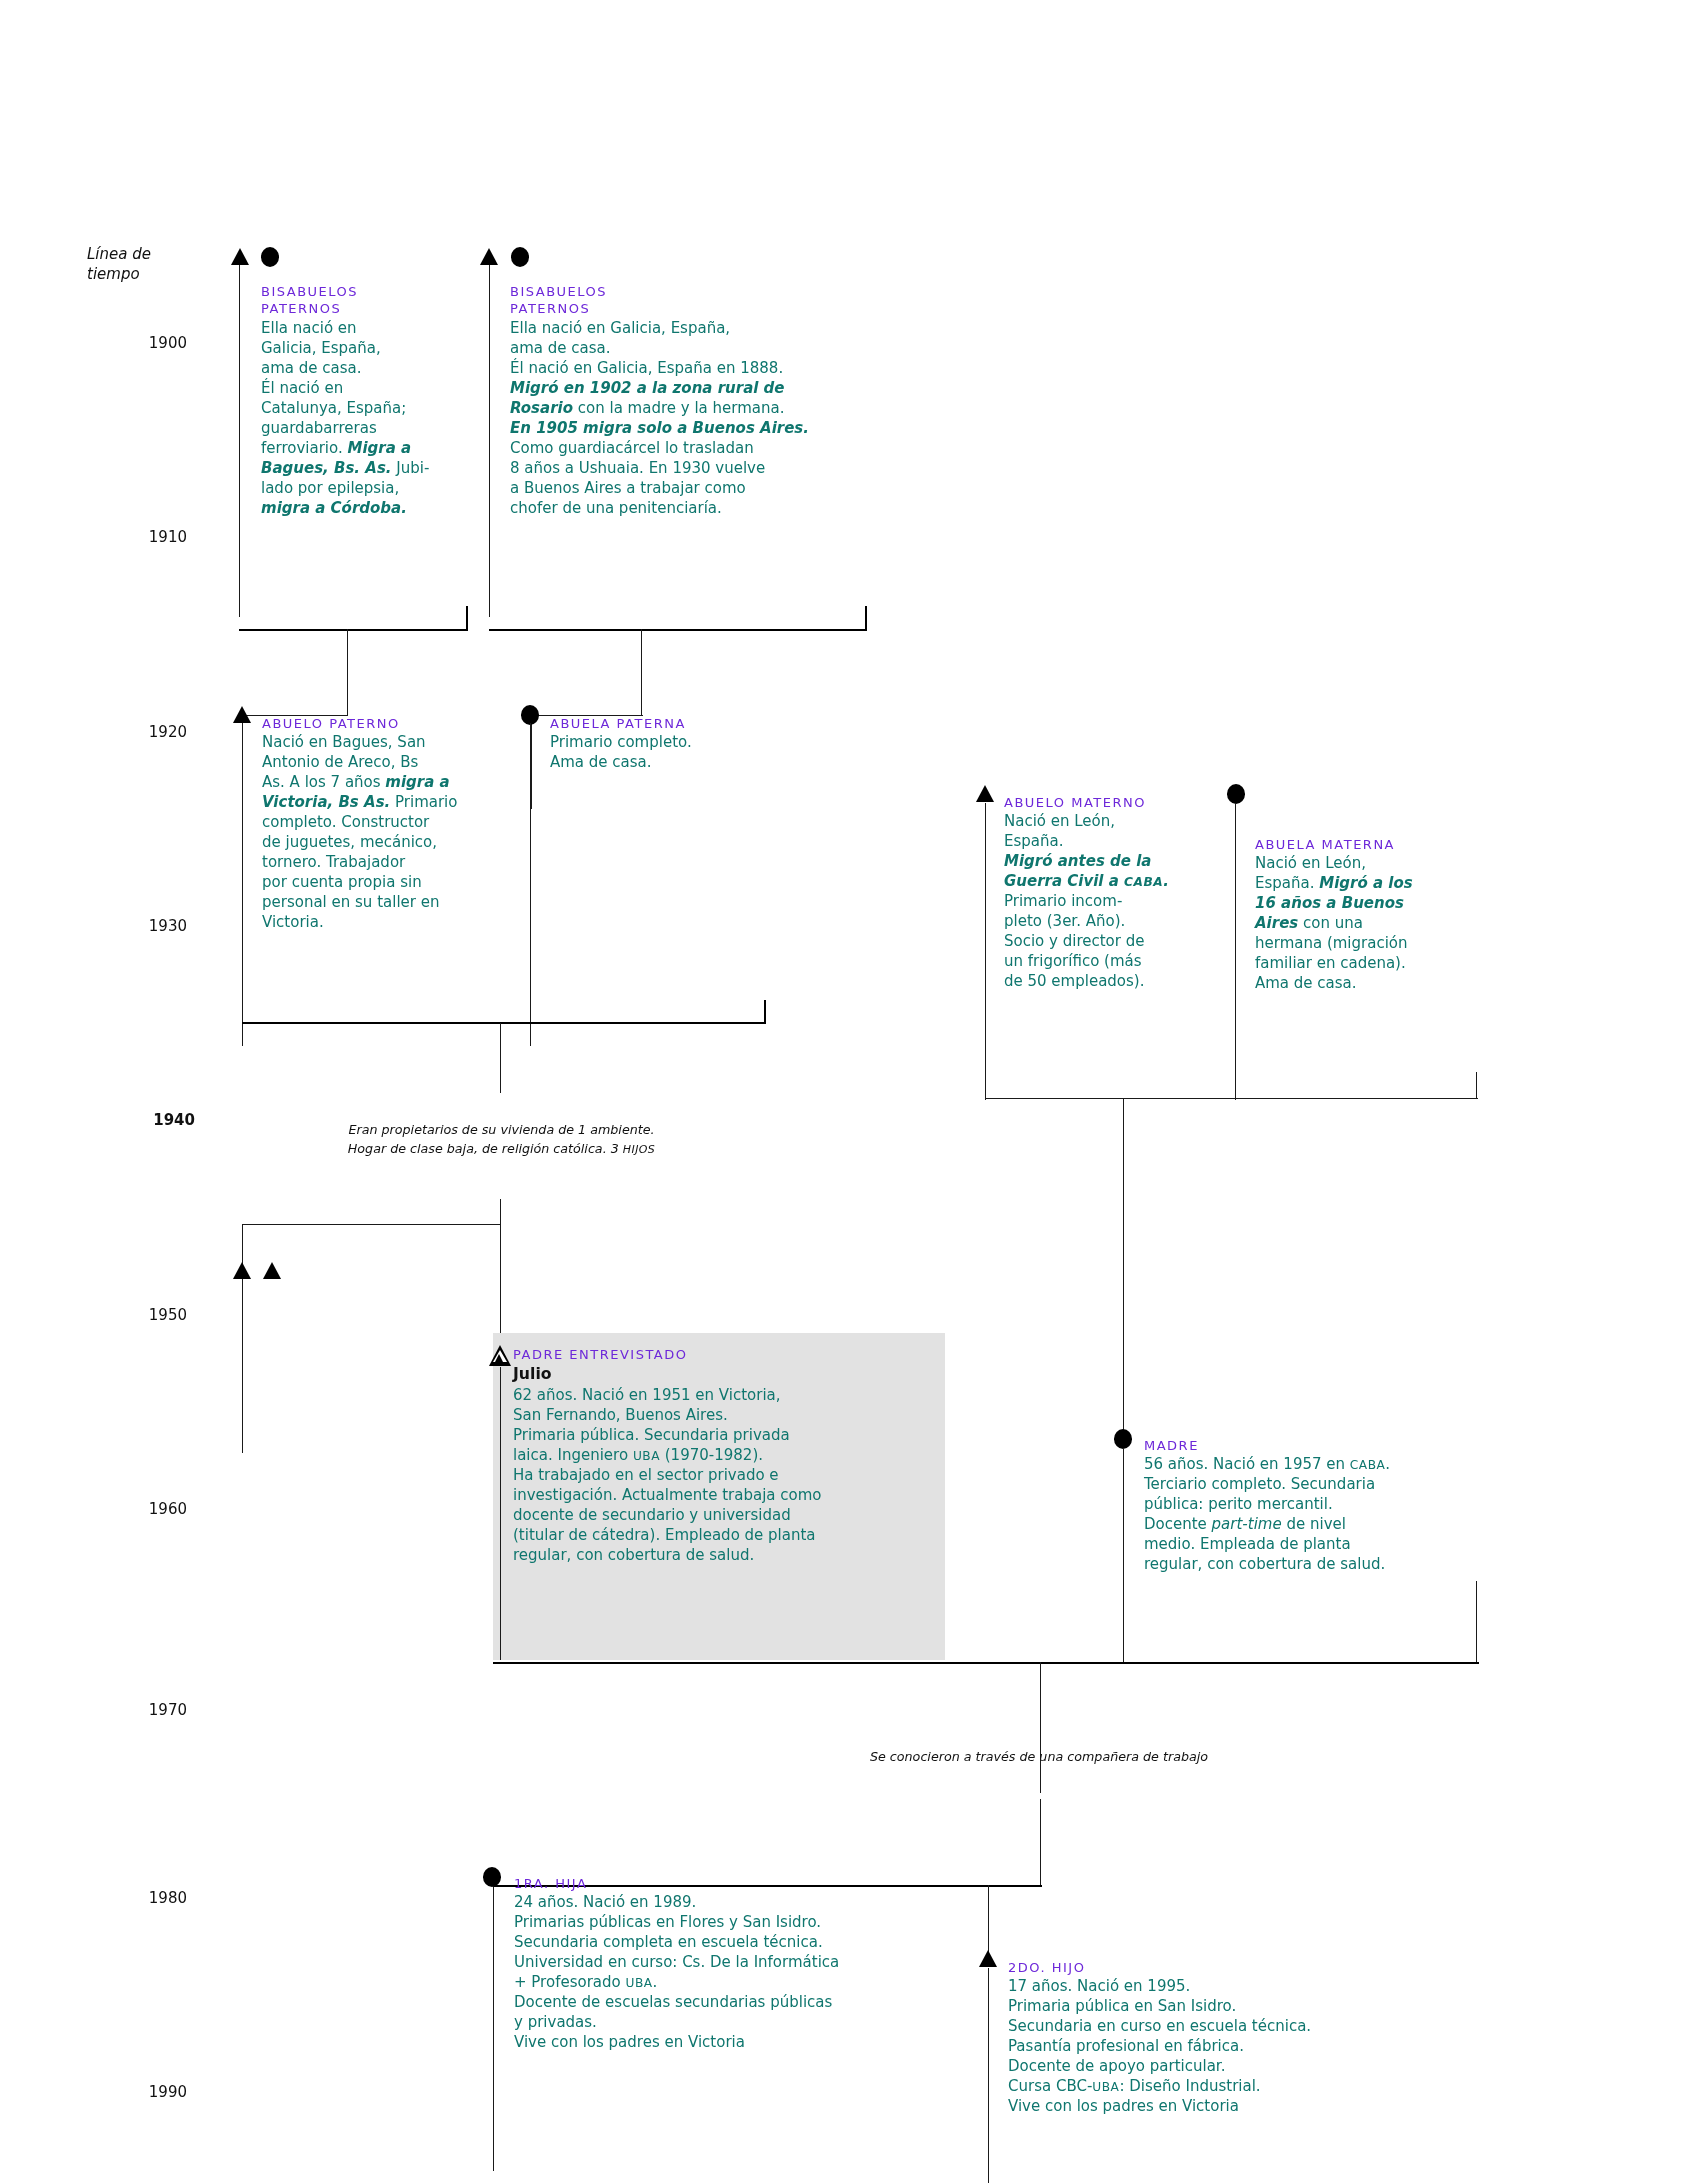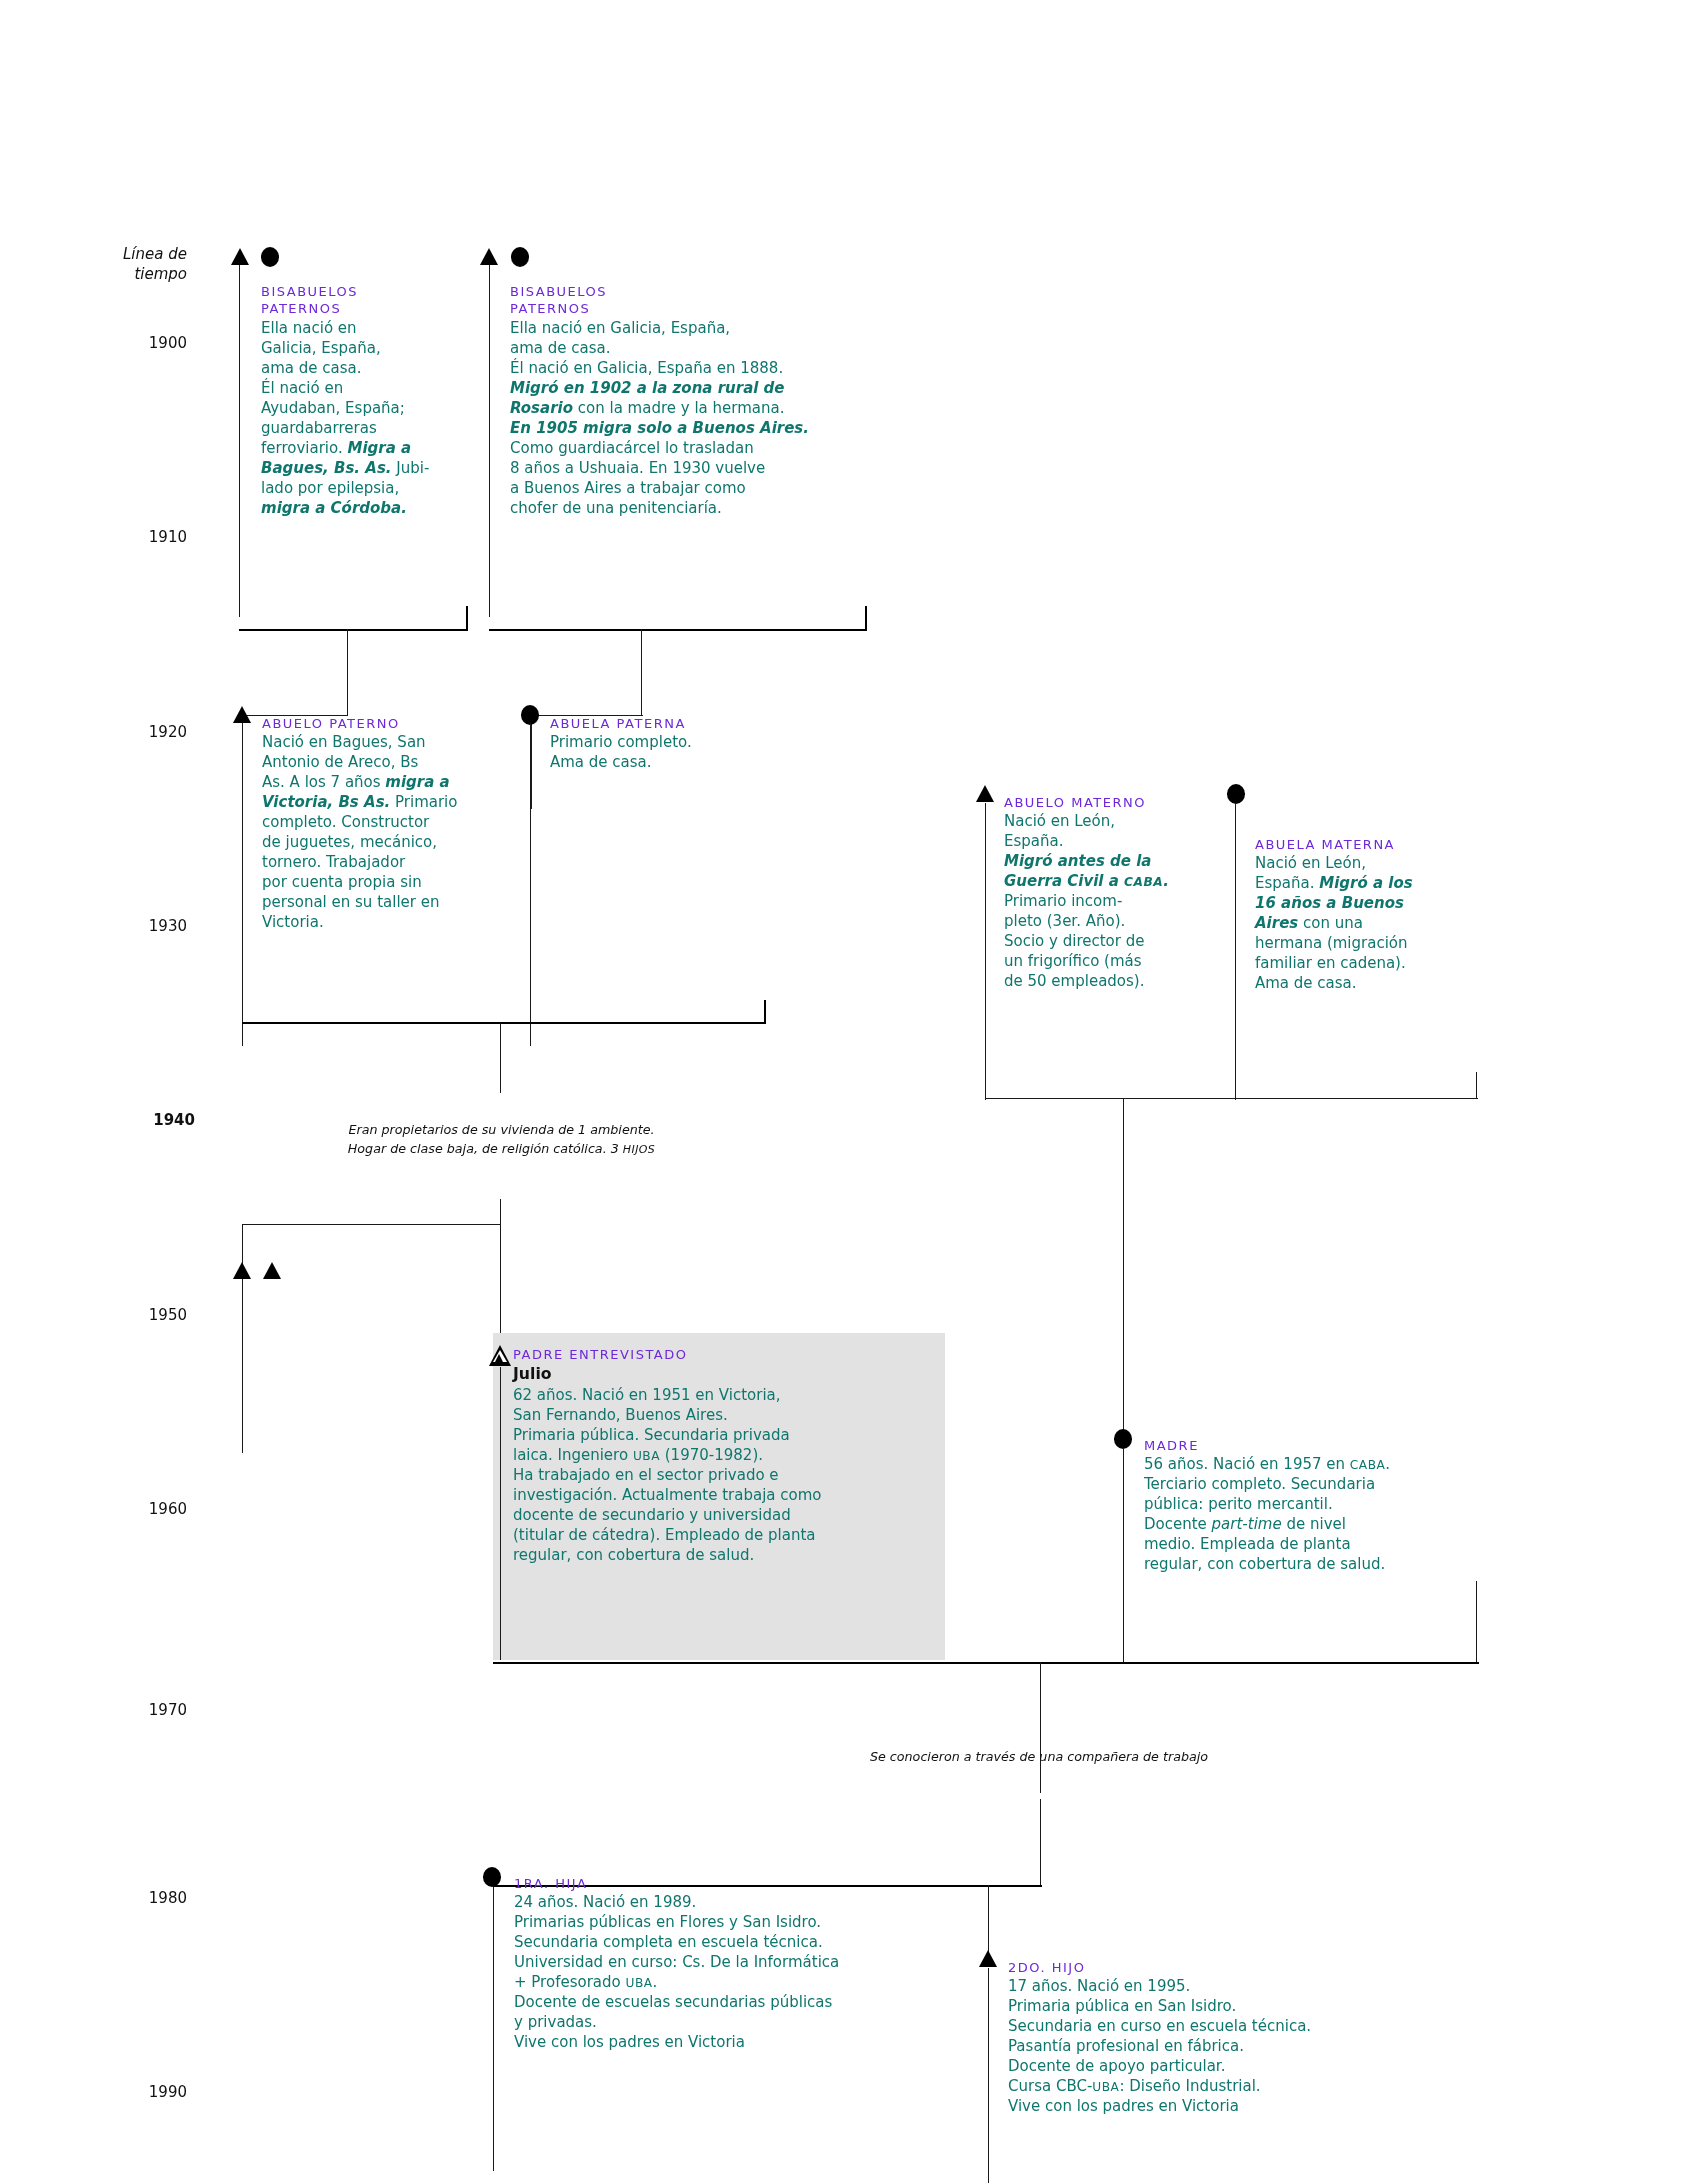--- a/index.html
+++ b/index.html
@@ -23,21 +23,21 @@
   .tri-hollow i:after{content:"";position:absolute;left:-4.8px;top:3.5px;width:0;height:0;border-left:4.8px solid transparent;border-right:4.8px solid transparent;border-bottom:8.7px solid #000;}
 
   
   .kicker{font-size:13px;letter-spacing:1.5px;color:#6d28d9;font-weight:400;line-height:1.33;text-transform:uppercase;}
   .body-txt{font-size:15px;line-height:1.335;color:#0f766e;font-weight:400;}
   .body-txt b{font-weight:bold;font-style:italic;}
   .body-txt .sc{font-size:12.2px;letter-spacing:0.5px;}
   .name-bold{font-size:15.7px;font-weight:bold;color:#111;line-height:1.4;}
 
   .yearlabel{position:absolute;font-size:15px;color:#111;text-align:right;width:87px;}
-  .axis-title{position:absolute;font-style:italic;font-size:15px;line-height:1.32;color:#111;text-align:right;width:100px;}
+  .axis-title{position:absolute;font-style:italic;font-size:15px;line-height:1.32;color:#111;text-align:left;width:100px;}
 
   .note{position:absolute;font-style:italic;font-size:12.7px;line-height:1.52;color:#111;text-align:center;}
   .note .sc{font-size:11px;letter-spacing:0.4px;}
 
   .shaded{position:absolute;background:#e2e2e2;}
 </style>
 </head>
 <body>
 
 <div id="page">
@@ -67,21 +67,21 @@
   <div class="abs" style="left:261px;top:283px;width:210px;">
     <div class="kicker" id="k_bis1">
         <div>BISABUELOS</div>
         <div>PATERNOS</div>
       </div>
     <div class="body-txt" id="b_bis1">
         <div>Ella nació en</div>
         <div>Galicia, España,</div>
         <div>ama de casa.</div>
         <div>Él nació en</div>
-        <div>Ayudaban, España;</div>
+        <div>Catalunya, España;</div>
         <div>guardabarreras</div>
         <div>ferroviario. <b>Migra a</b></div>
         <div><b>Bagues, Bs. As.</b> Jubi-</div>
         <div>lado por epilepsia,</div>
         <div><b>migra a Córdoba.</b></div>
       </div>
   </div>
 
   <div class="hline thick" style="left:239px;top:629px;width:229px;"></div>
   <div class="vline thick" style="left:466px;top:606px;height:24px;"></div>

